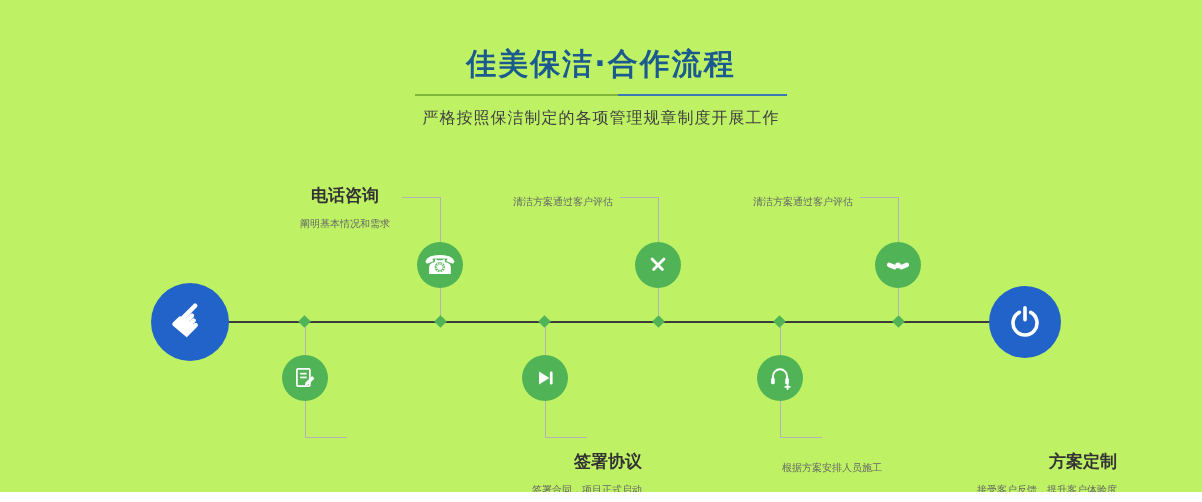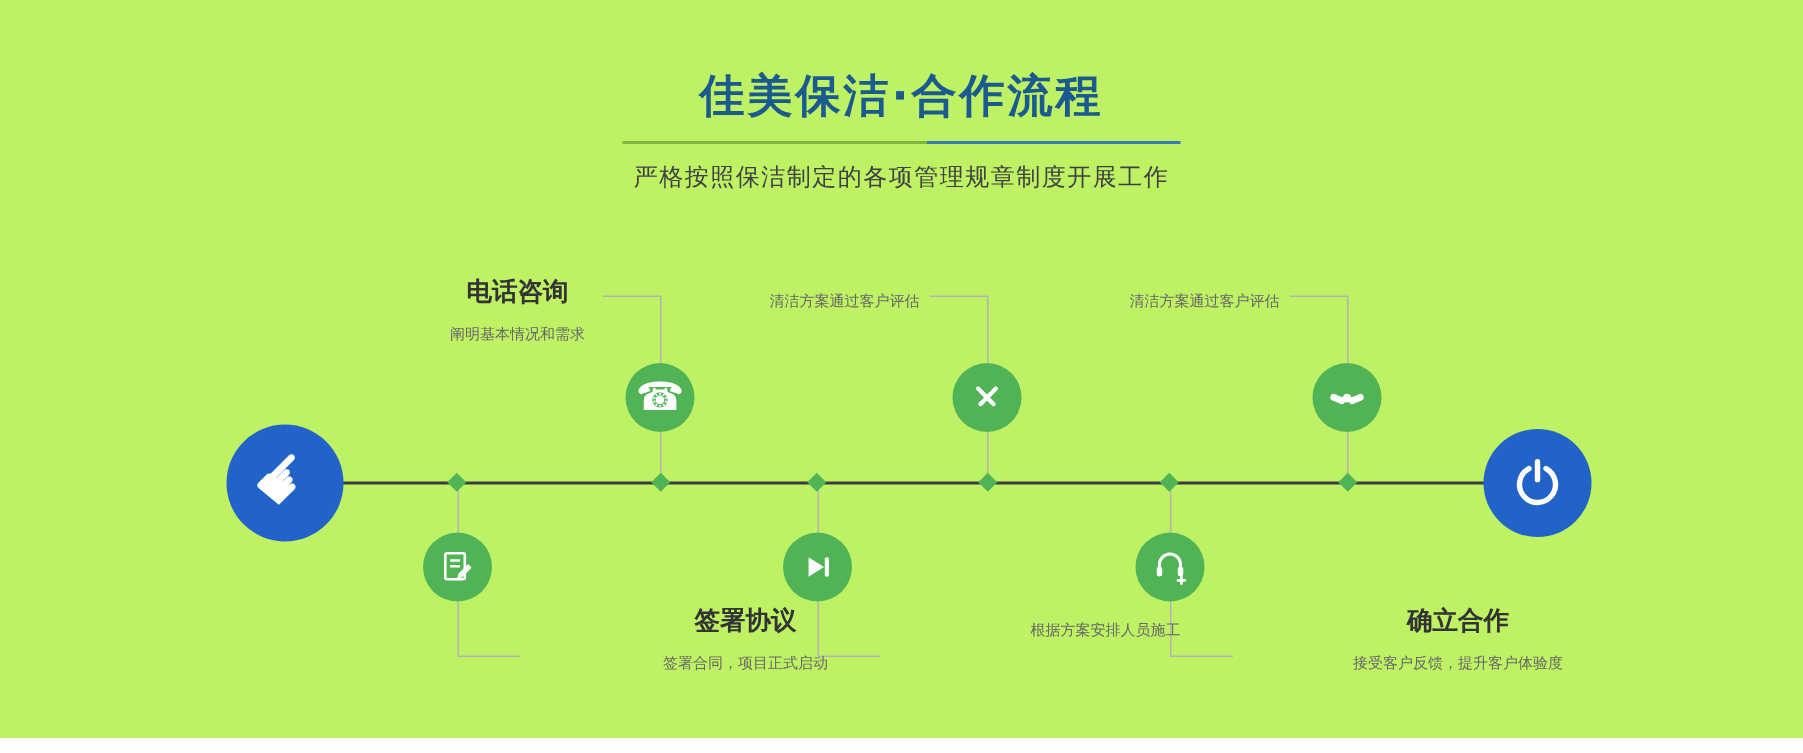--- a/index.html
+++ b/index.html
@@ -37,21 +37,21 @@
     color:#fff;font-size:44px;line-height:1;transform:rotate(-45deg);
     display:block;margin-top:-4px;
   }
   .node{
     position:absolute;width:46px;height:46px;border-radius:50%;background:#50b457;z-index:4;
     display:flex;align-items:center;justify-content:center;
   }
   .glyph-icon{color:#fff;font-size:26px;line-height:1;}
   
   .label-top{position:absolute;top:184px;width:240px;text-align:center;}
-  .label-bottom{position:absolute;top:403px;width:290px;text-align:center;}
+  .label-bottom{position:absolute;top:450px;width:290px;text-align:right;}
   .step-title{font-size:17px;font-weight:bold;color:#333;line-height:22px;}
   .step-desc{font-size:10px;color:#666;margin-top:9px;line-height:18px;}
 </style>
 </head>
 <body>
 
 <div class="stage">
 
   <div class="title">佳美保洁·合作流程</div>
   <div class="divider">
@@ -170,17 +170,17 @@
   </div>
 
   <div class="label-bottom" style="left:352px">
     <div class="step-title">签署协议</div>
     <div class="step-desc">签署合同，项目正式启动</div>
   </div>
   <div class="label-bottom" style="left:592px">
     <div class="step-desc">根据方案安排人员施工</div>
   </div>
   <div class="label-bottom" style="left:827px">
-    <div class="step-title">确立合作</div>
+    <div class="step-title">方案定制</div>
     <div class="step-desc">接受客户反馈，提升客户体验度</div>
   </div>
 
 </div>
 
 </body></html>

